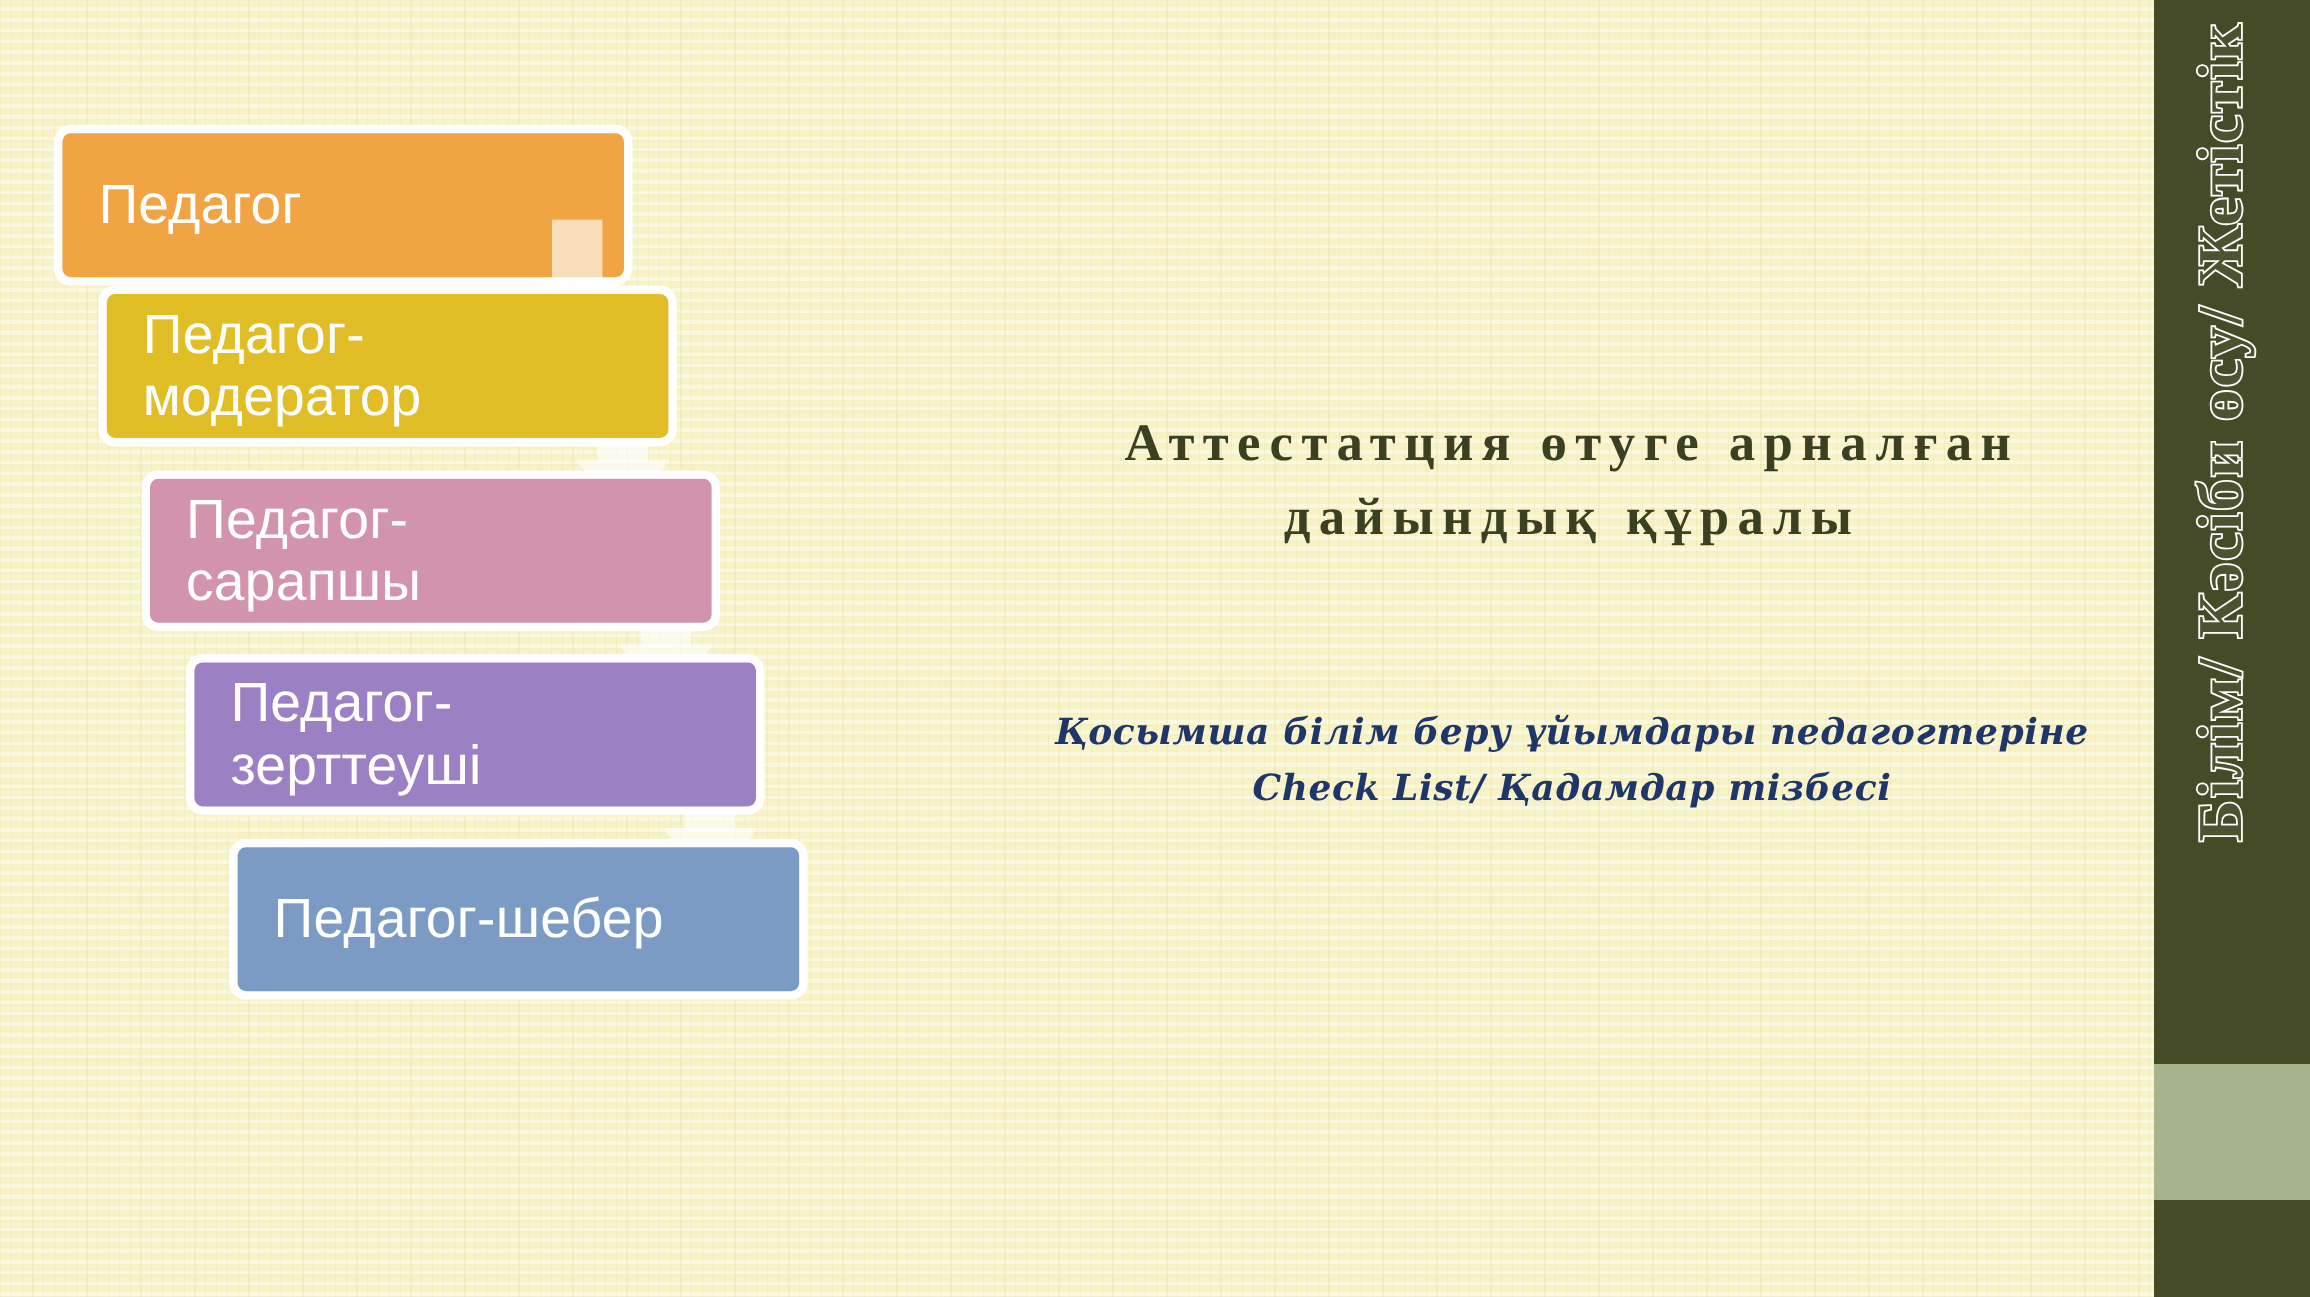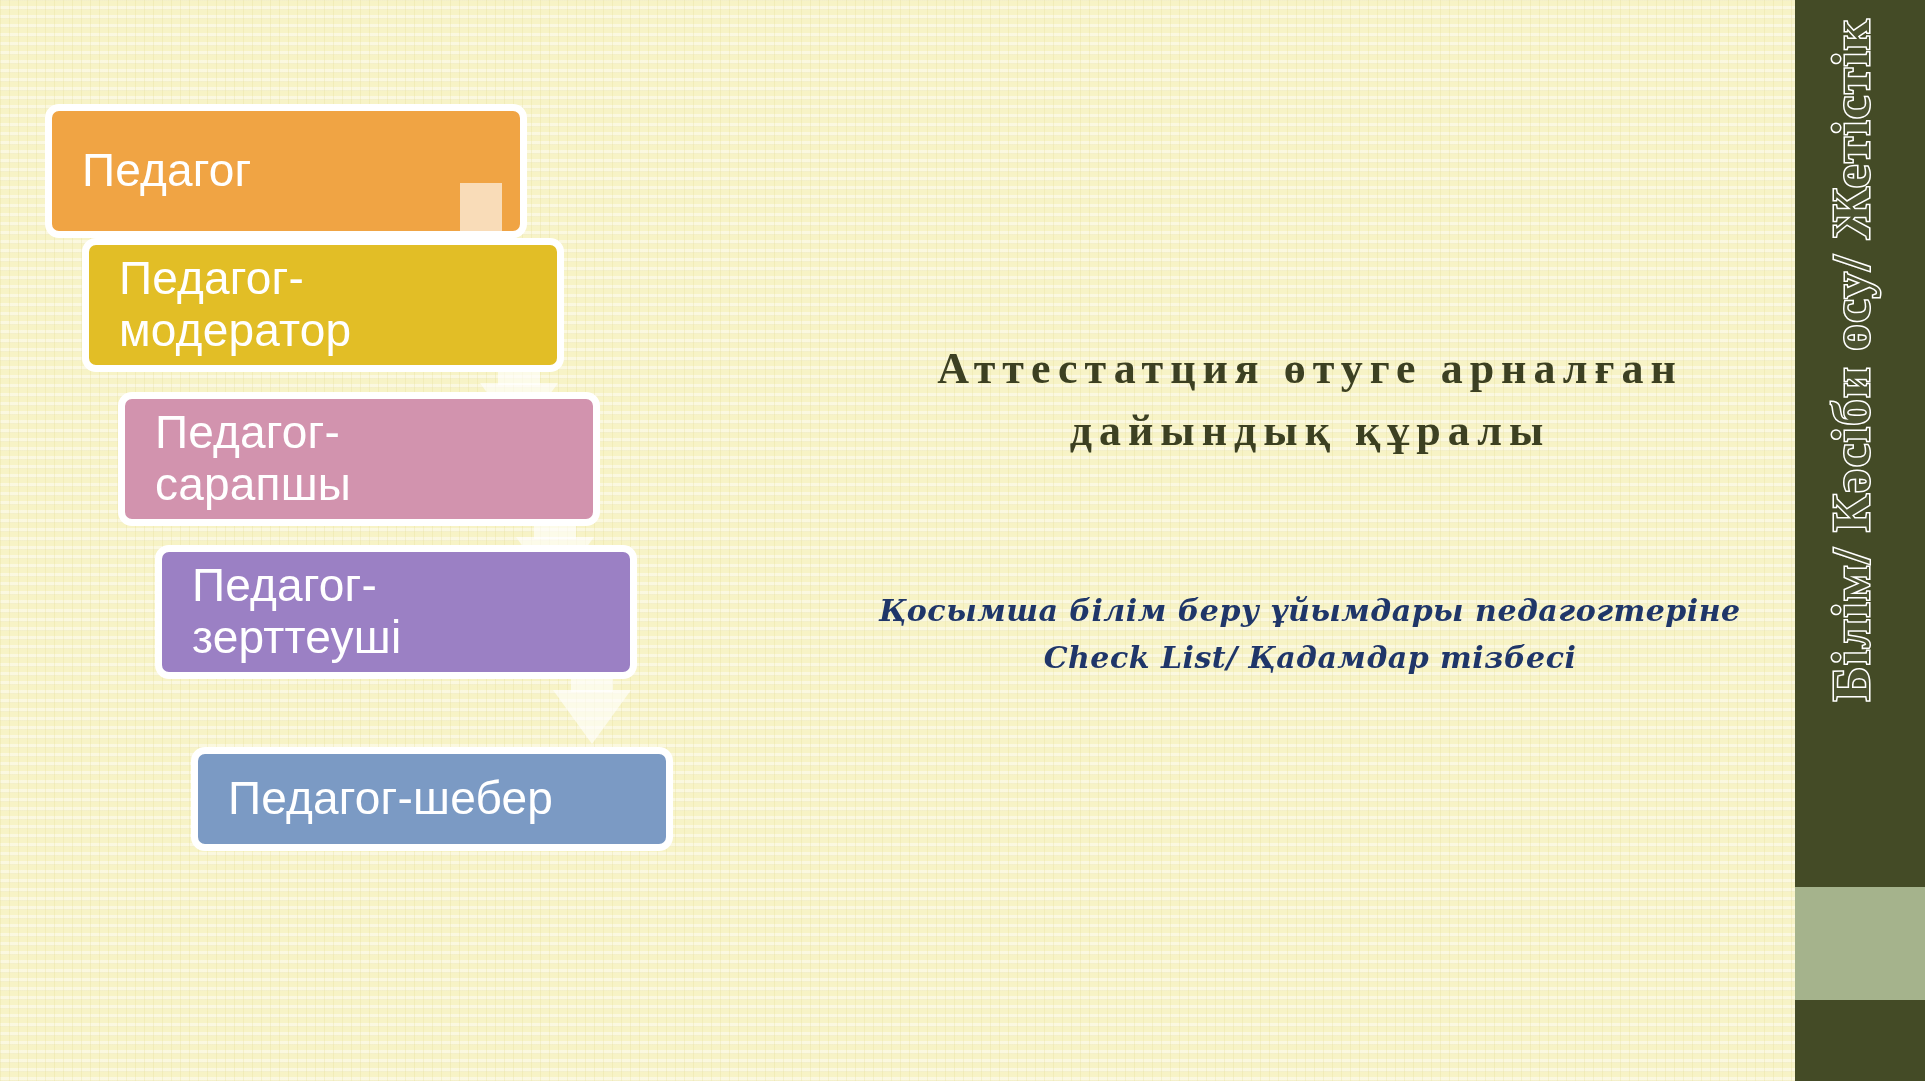--- a/index.html
+++ b/index.html
@@ -129,21 +129,21 @@
         <div class="stem"></div>
         <div class="head"></div>
       </div>
       <div class="chev" style="left: 45px; top: 104px; width: 482px; height: 134px; background: rgb(240, 164, 68); z-index: 3;">Педагог</div>
       <div class="chev" style="left: 82px; top: 238px; width: 482px; height: 134px; background: rgb(226, 190, 38); z-index: 5;">Педагог-
 модератор</div>
       <div class="chev" style="left: 118px; top: 392px; width: 482px; height: 134px; background: rgb(210, 147, 174); z-index: 7;">Педагог-
 сарапшы</div>
       <div class="chev" style="left: 155px; top: 545px; width: 482px; height: 134px; background: rgb(155, 128, 196); z-index: 9;">Педагог-
 зерттеуші</div>
-      <div class="chev" style="left: 191px; top: 699px; width: 482px; height: 104px; background: rgb(123, 154, 196); z-index: 11; margin-top: 48px;">Педагог-шебер</div>
+      <div class="chev" style="left: 191px; top: 699px; width: 482px; height: 134px; background: rgb(123, 154, 196); z-index: 11;">Педагог-шебер</div>
     </div>
 
   <div id="title">Аттестатция өтуге арналған
 дайындық құралы</div>
   <div id="subtitle">Қосымша білім беру ұйымдары педагогтеріне
 Check List/ Қадамдар тізбесі</div>
 
   <div id="sidebar">
     <div class="bar-dark" style="top:0;height:887px;"></div>
     <div class="bar-sage" style="top:887px;height:113px;"></div>

